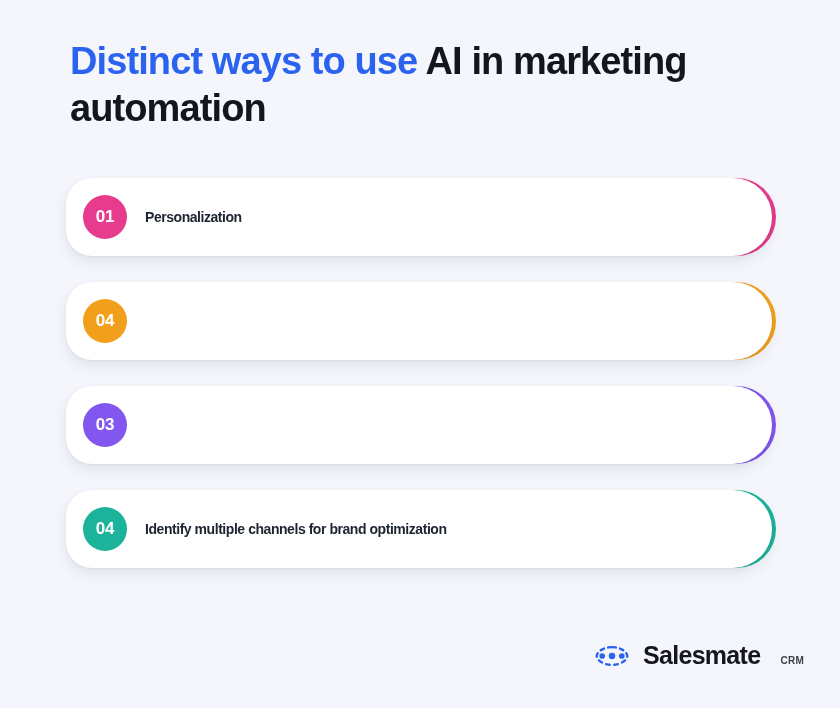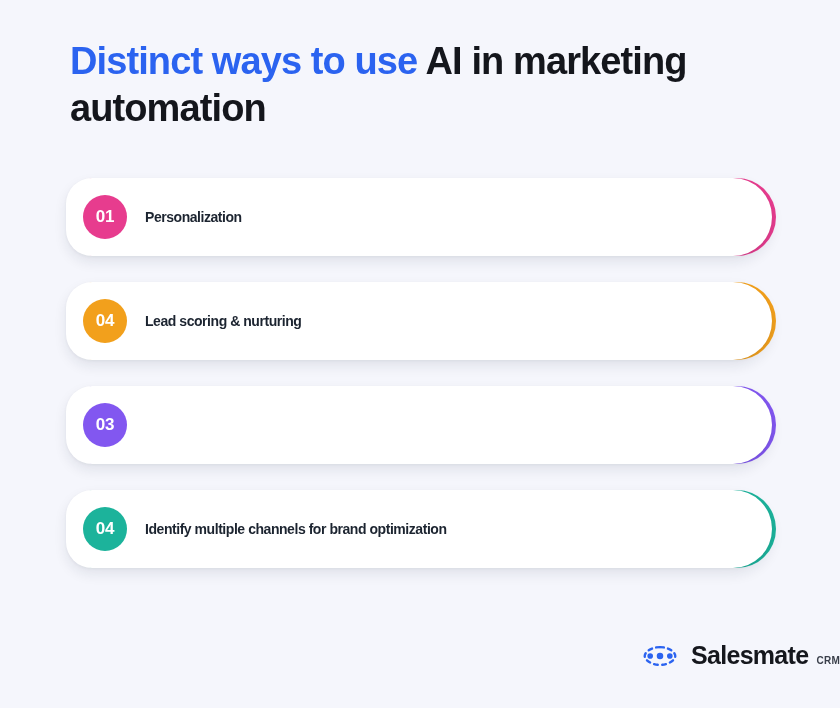--- a/index.html
+++ b/index.html
@@ -93,35 +93,35 @@
     font-size: 14px;
     font-weight: bold;
     letter-spacing: -0.45px;
     color: #1c2430;
     white-space: nowrap;
   }
 
   
   #logo {
     position: absolute;
-    left: 640px;
+    left: 592px;
     top: 641px;
     display: flex;
     align-items: center;
   }
   #logo-mark { width: 40px; height: 26px; display: block; }
   #logo-word {
     margin-left: 11px;
     font-size: 25px;
     font-weight: bold;
     letter-spacing: -0.7px;
     color: #15171d;
   }
   #logo-crm {
-    margin-left: 8px;
+    margin-left: 20px;
     margin-top: 9px;
     font-size: 10px;
     font-weight: bold;
     letter-spacing: 0.3px;
     color: #3a3f4a;
   }
 </style>
 </head>
 <body style="background: rgb(245, 246, 252);">
 
@@ -140,21 +140,20 @@
       <div class="row-label">Personalization</div>
     </div>
   </div>
 
   <div class="row">
     <div class="arc" style="color: rgb(242, 160, 28);"></div>
     <div class="card">
       <div class="badge" style="color: rgb(242, 160, 28);">
         <span class="badge-num">04</span>
       </div>
-      <div class="row-label">Lead scoring &amp; nurturing</div>
     </div>
   </div>
 
   <div class="row">
     <div class="arc" style="color: rgb(130, 87, 240);"></div>
     <div class="card">
       <div class="badge" style="color: rgb(130, 87, 240);">
         <span class="badge-num">03</span>
       </div>
     </div>

